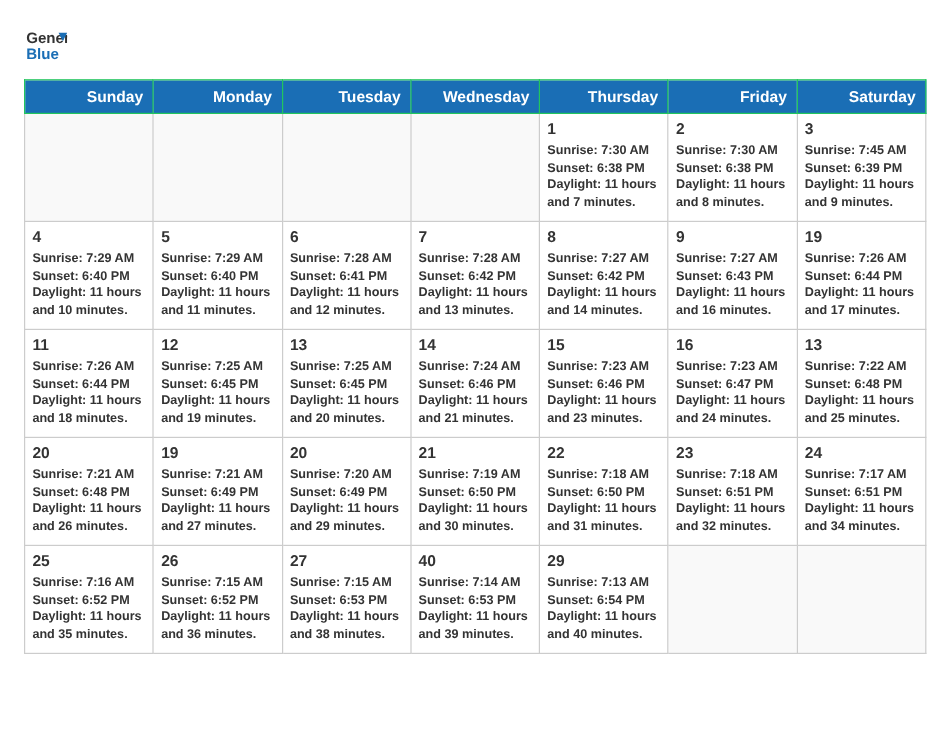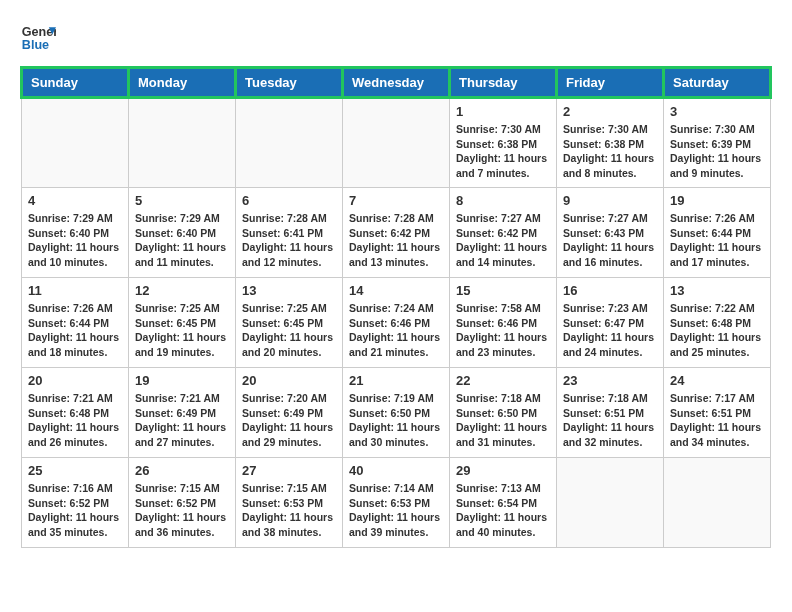--- a/index.html
+++ b/index.html
@@ -38,25 +38,25 @@
       color: #555;
     }
     table {
       width: 100%;
       border-collapse: collapse;
       table-layout: fixed;
     }
     th {
       background-color: #1a6eb5;
       color: #fff;
-      text-align: left;
+      text-align: right;
       padding: 6px 8px;
       font-size: 13px;
       font-weight: bold;
-      border: 3px solid #22c55e;
+      border: 1px solid #22c55e;
     }
     td {
       vertical-align: top;
       border: 1px solid #ccc;
       padding: 5px 6px;
       height: 90px;
       font-size: 11px;
       color: #333;
       background: #fff;
     }
@@ -117,21 +117,21 @@
 Daylight: 11 hours and 7 minutes.</div>
         </td>
         <td>
           <div class="day-number">2</div>
           <div class="day-info">Sunrise: 7:30 AM
 Sunset: 6:38 PM
 Daylight: 11 hours and 8 minutes.</div>
         </td>
         <td>
           <div class="day-number">3</div>
-          <div class="day-info">Sunrise: 7:30 AM
+          <div class="day-info">Sunrise: 7:45 AM
 Sunset: 6:39 PM
 Daylight: 11 hours and 9 minutes.</div>
         </td>
       </tr>
       <tr>
         <td>
           <div class="day-number">4</div>
           <div class="day-info">Sunrise: 7:29 AM
 Sunset: 6:40 PM
 Daylight: 11 hours and 10 minutes.</div>
@@ -193,21 +193,21 @@
 Daylight: 11 hours and 20 minutes.</div>
         </td>
         <td>
           <div class="day-number">14</div>
           <div class="day-info">Sunrise: 7:24 AM
 Sunset: 6:46 PM
 Daylight: 11 hours and 21 minutes.</div>
         </td>
         <td>
           <div class="day-number">15</div>
-          <div class="day-info">Sunrise: 7:58 AM
+          <div class="day-info">Sunrise: 7:23 AM
 Sunset: 6:46 PM
 Daylight: 11 hours and 23 minutes.</div>
         </td>
         <td>
           <div class="day-number">16</div>
           <div class="day-info">Sunrise: 7:23 AM
 Sunset: 6:47 PM
 Daylight: 11 hours and 24 minutes.</div>
         </td>
         <td>

